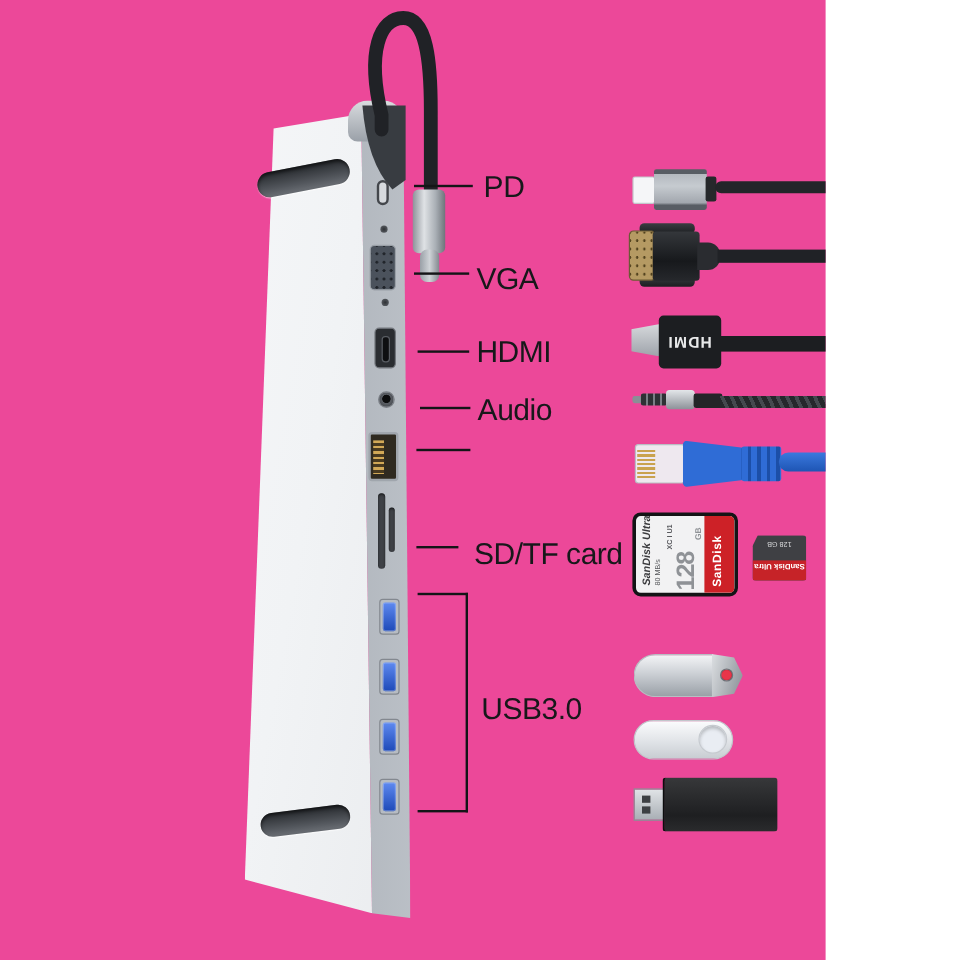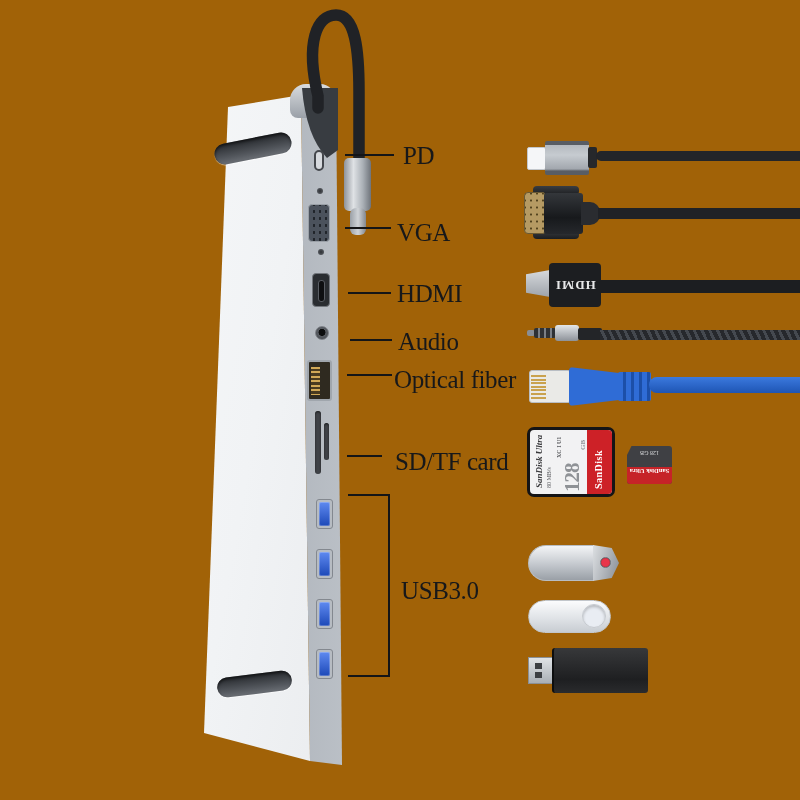--- a/index.html
+++ b/index.html
@@ -1,17 +1,17 @@
 <!DOCTYPE html>
 <html><head>
 <meta charset="utf-8">
 <style>
   html,body{margin:0;padding:0;}
   body{font-family:"Liberation Sans",sans-serif;}
-  #stage{position:relative;width:800px;height:800px;background:#a16207;overflow:hidden;font-family:Liberation Serif, serif;}
+  #stage{position:relative;width:688px;height:800px;background:#ec4899;overflow:hidden;}
   #stage *{position:absolute;box-sizing:border-box;}
 
   
   .hub-front{left:0;top:0;width:800px;height:800px;
     background:linear-gradient(100deg,#fbfcfd 0%,#f1f3f5 35%,#e2e4e7 70%,#cfd2d6 100%);
     clip-path:polygon(228px 107px,301px 95px,310px 761px,204px 733px);}
   .hub-side{left:0;top:0;width:800px;height:800px;
     background:linear-gradient(90deg,#6f757d 0%,#9aa0a8 18%,#c6cbd1 52%,#aab0b7 80%,#81878f 100%);
     clip-path:polygon(301px 95px,336px 90px,342px 765px,310px 761px);}
   .side-cap{left:290px;top:84px;width:46px;height:34px;border-radius:16px 16px 8px 8px;
@@ -198,21 +198,20 @@
   <div class="lead" style="left:345px;top:227px;width:46px;"></div>
   <div class="lbl" style="left:397px;top:219px;">VGA</div>
 
   <div class="lead" style="left:348px;top:292px;width:43px;"></div>
   <div class="lbl" style="left:397px;top:280px;">HDMI</div>
 
   <div class="lead" style="left:350px;top:339px;width:42px;"></div>
   <div class="lbl" style="left:398px;top:328px;">Audio</div>
 
   <div class="lead" style="left:347px;top:374px;width:45px;"></div>
-  <div class="lbl" style="left:394px;top:366px;">Optical fiber</div>
 
   <div class="lead" style="left:347px;top:455px;width:35px;"></div>
   <div class="lbl" style="left:395px;top:448px;text-align:right;">SD/TF card</div>
 
   <div class="bracket"></div>
   <div class="lbl" style="left:401px;top:577px;">USB3.0</div>
 
   <div style="left:0;top:0;width:0;height:0;">
     <div class="usbA-tip"></div>
     <div class="usbA-body"></div>

